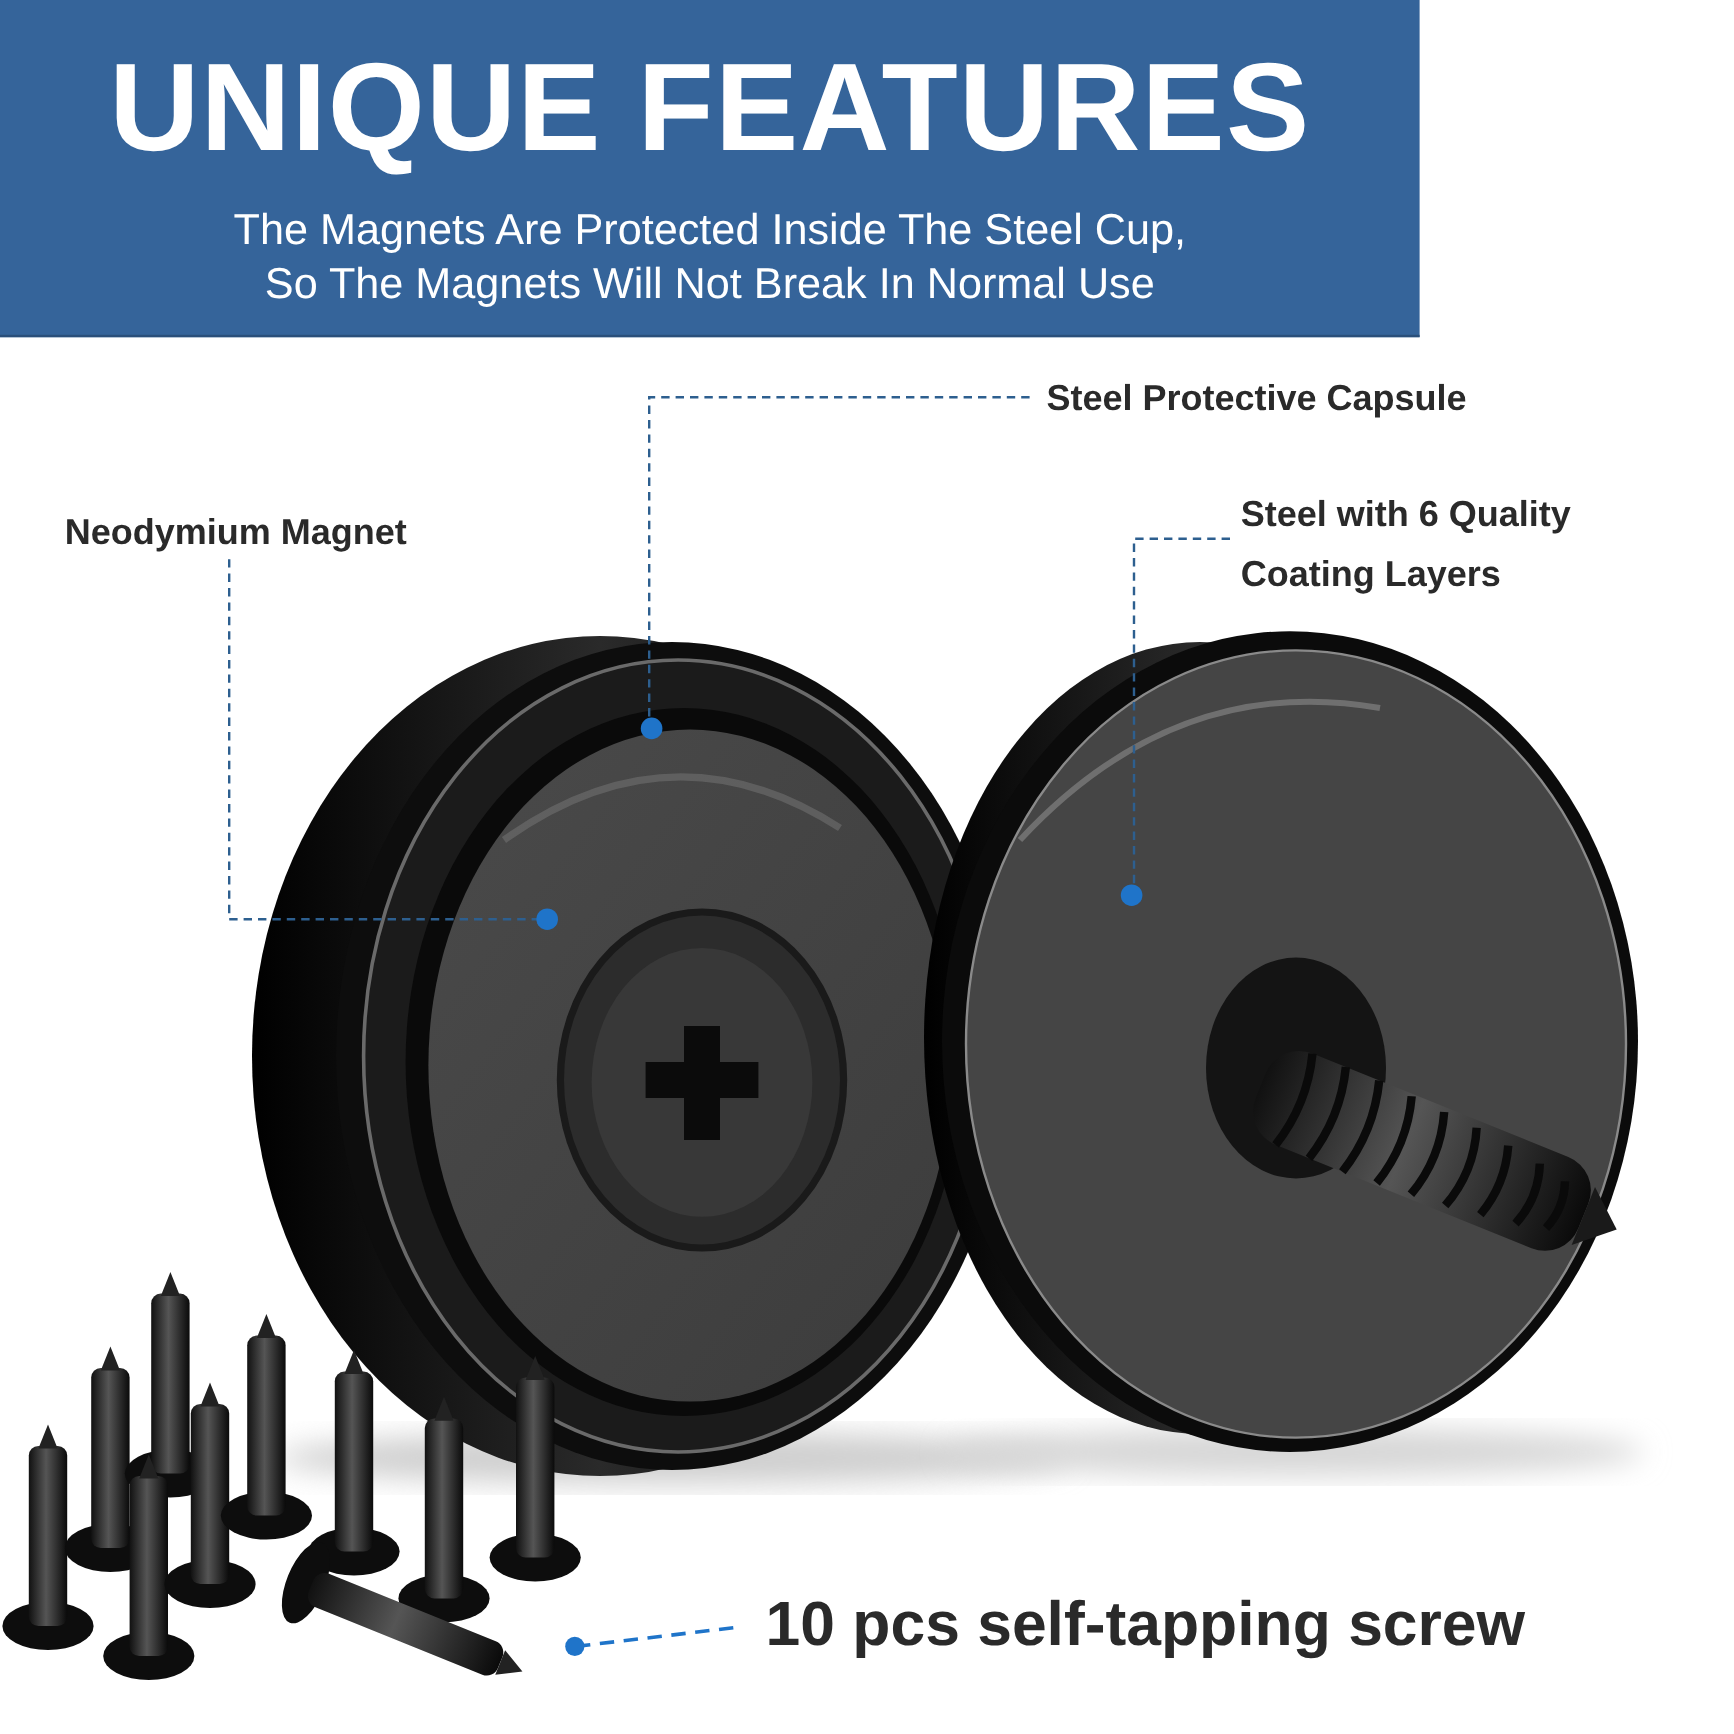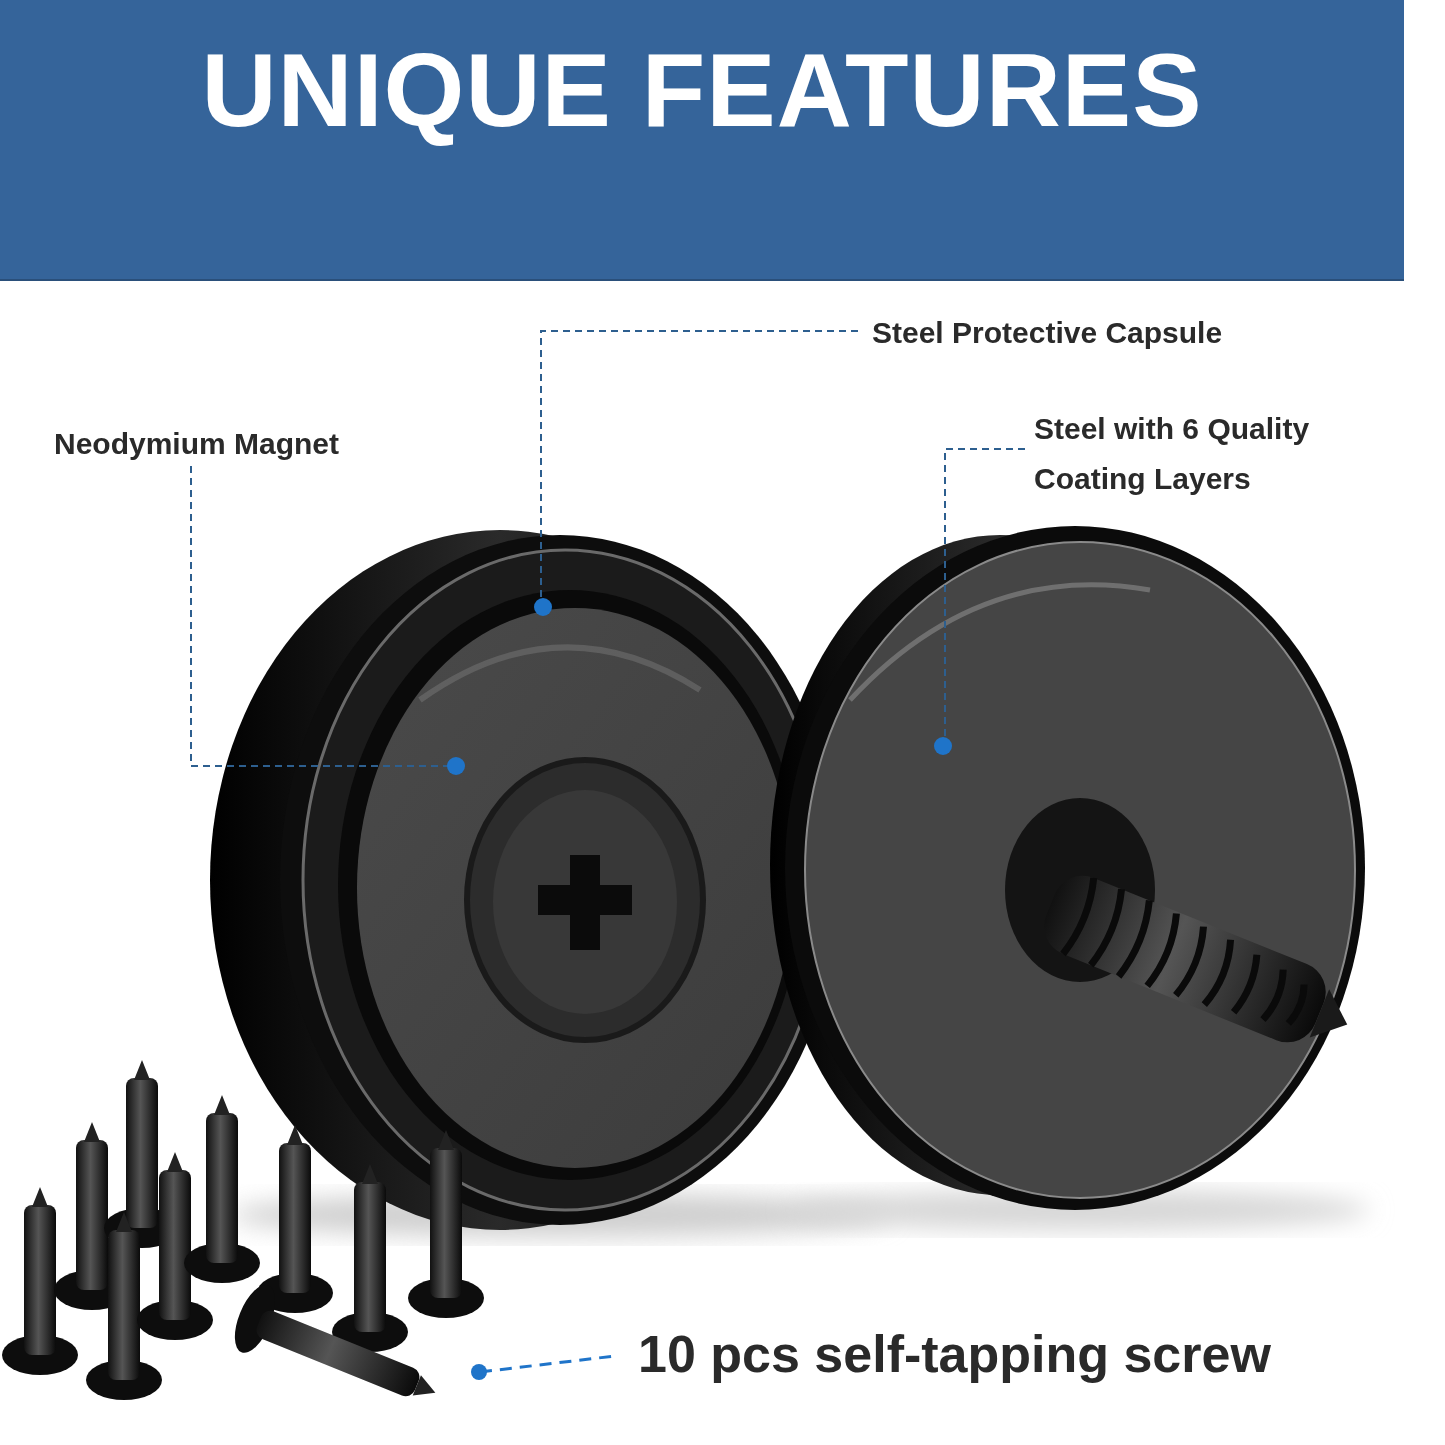--- a/index.html
+++ b/index.html
@@ -1,33 +1,37 @@
 <!DOCTYPE html>
 <html><head>
 <meta charset="utf-8">
 <style>
   html, body { margin: 0; padding: 0; }
   body { width: 1445px; height: 1445px; background: #ffffff; position: relative; overflow: hidden;
          font-family: "Liberation Sans", sans-serif; }
-  .header { position: absolute; left: 0; top: 0; width: 1404px; height: 279px; background: #35649a;
+  .header { position: absolute; left: 0; top: 0; width: 1183px; height: 279px; background: #35649a;
             border-bottom: 2px solid #2a4f7a; }
   .title { position: absolute; left: 0; right: 0; top: 38px; text-align: center; color: #ffffff;
            font-family: "Liberation Sans", sans-serif; font-weight: bold; font-size: 104px;
            letter-spacing: 1px; line-height: 1; }
   .subtitle { position: absolute; left: 0; right: 0; top: 168px; text-align: center; color: #ffffff;
               font-size: 36px; line-height: 45px; }
   .label { position: absolute; color: #2a2a2a; font-weight: bold; font-size: 30px; line-height: 50px;
            white-space: nowrap; }
   .art { position: absolute; left: 0; top: 0; width: 1445px; height: 1445px; }
 </style>
 </head>
 <body>
 
 <div class="header">
   <div class="title">UNIQUE FEATURES</div>
+  <div class="subtitle">
+    <div>The Magnets Are Protected Inside The Steel Cup,</div>
+    <div>So The Magnets Will Not Break In Normal Use</div>
+  </div>
 </div>
 
 <svg class="art" viewBox="0 0 1445 1445" xmlns="http://www.w3.org/2000/svg">
   <defs>
     <radialGradient id="rimL" cx="0.35" cy="0.3" r="0.8">
       <stop offset="0" stop-color="#3a3a3a"></stop>
       <stop offset="0.6" stop-color="#111"></stop>
       <stop offset="1" stop-color="#000"></stop>
     </radialGradient>
     <linearGradient id="edgeShade" x1="0" y1="0" x2="1" y2="0">

